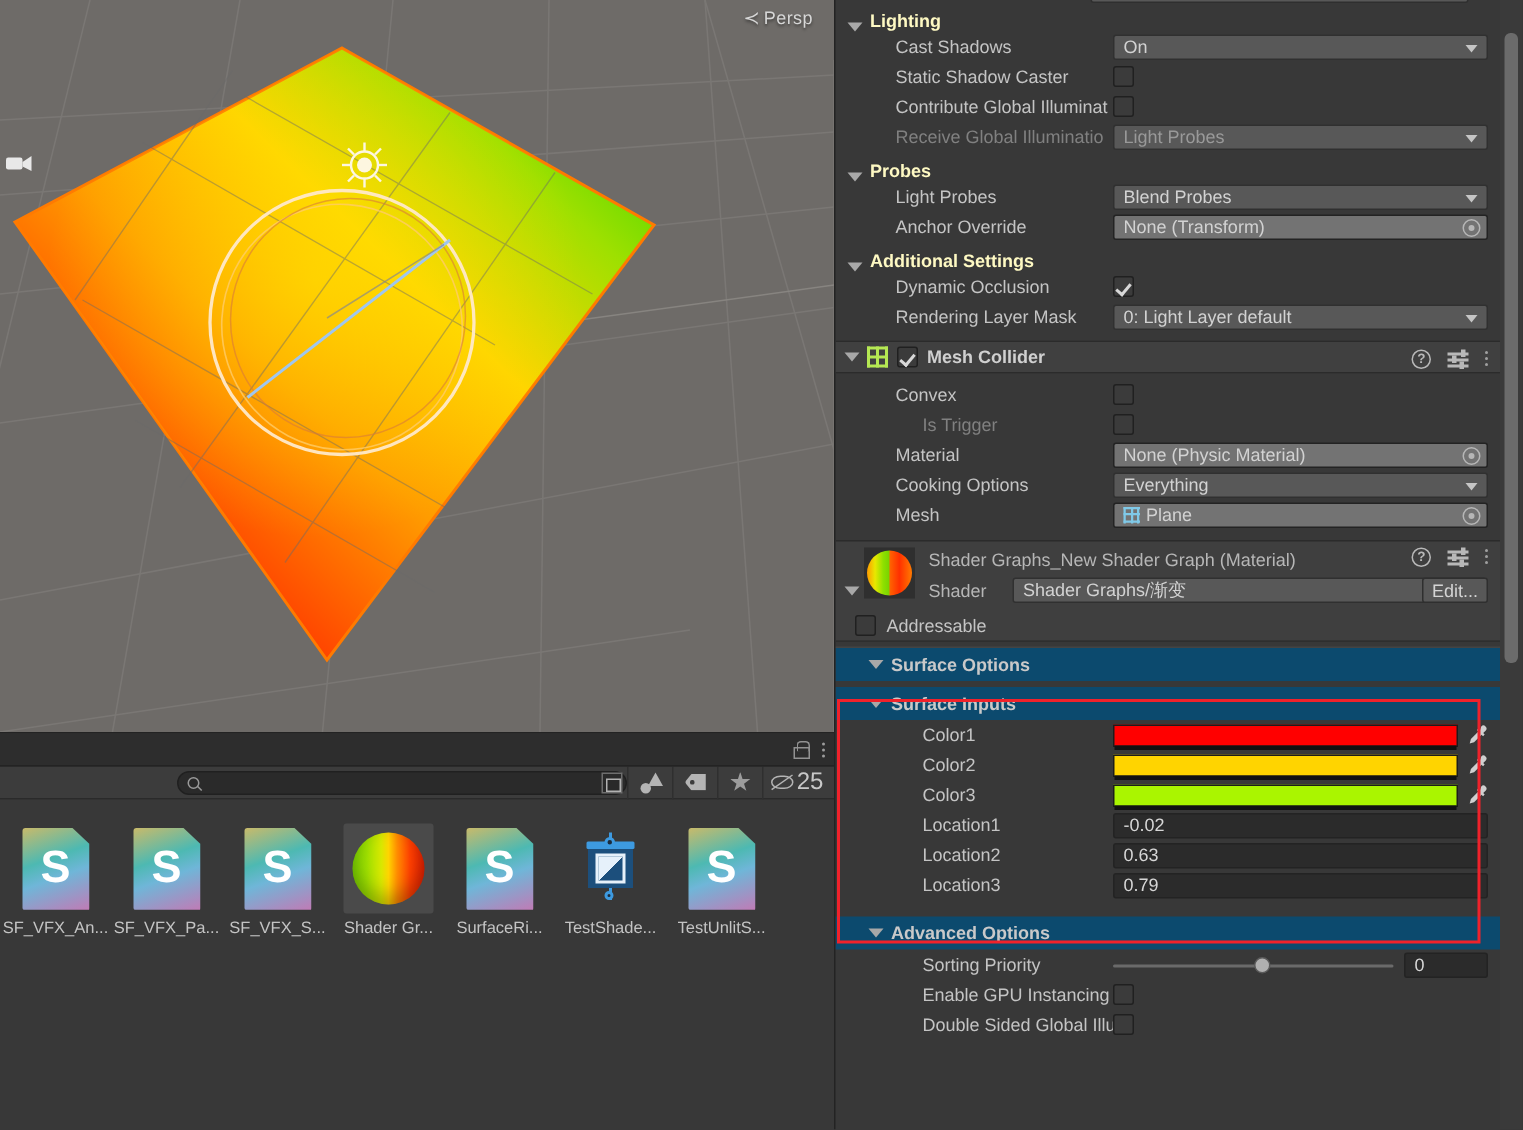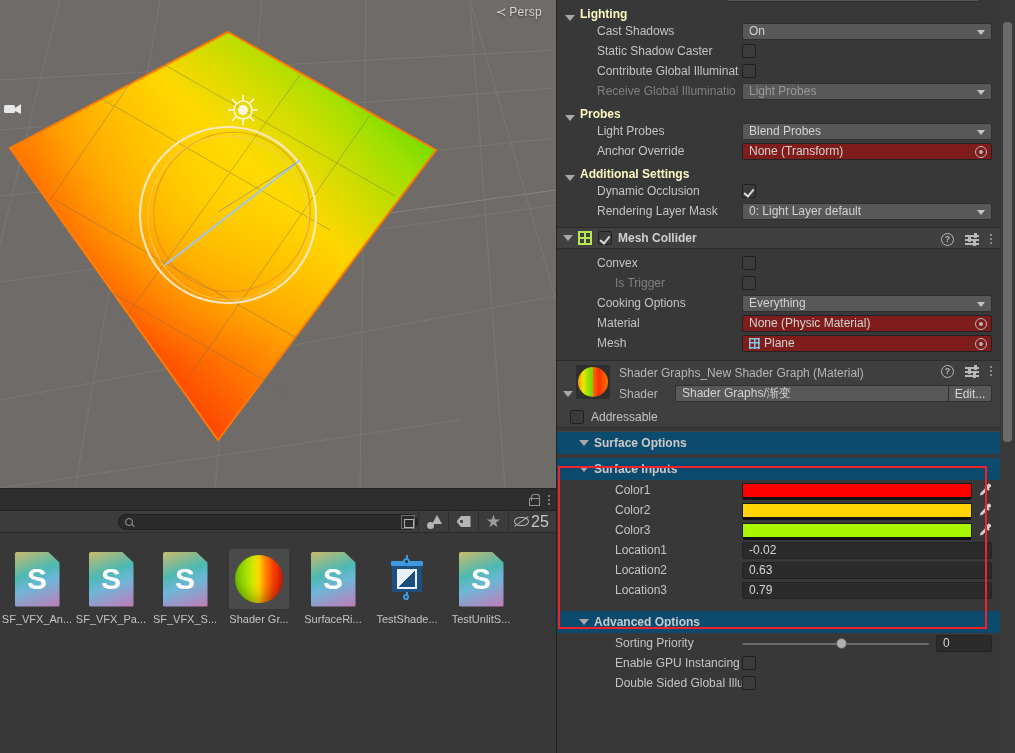--- a/index.html
+++ b/index.html
@@ -216,21 +216,21 @@
     display:flex; align-items:center; padding: 0 6px; color:#d2d2d2; font-size:12px;
     position:relative;
   }
   .dropdown.dim { color:#999; }
   .dropdown .caret {
     position:absolute; right:6px; top:6px; width:0;height:0;
     border-left:4px solid transparent; border-right:4px solid transparent;
     border-top:5px solid #c5c5c5;
   }
   .objfield {
-    height: 17px; background:#7f1d1d; border:1px solid #232323; border-radius:2px;
+    height: 17px; background:#737373; border:1px solid #232323; border-radius:2px;
     display:flex; align-items:center; padding: 0 6px; color:#d2d2d2; font-size:12px;
     position:relative;
   }
   .objfield .dot {
     position:absolute; right:4px; top:2px; width:12px; height:12px;
     border:1.4px solid #b6b6b6; border-radius:50%;
   }
   .objfield .dot::after{
     content:''; position:absolute; left:3.2px; top:3.2px; width:4px;height:4px;
     border-radius:50%; background:#b6b6b6;
@@ -664,35 +664,35 @@
       </div>
 
       <div class="row">
         <div class="label indent2 dim">Is Trigger</div>
         <div class="field">
             <div class="checkbox"></div>
           </div>
       </div>
 
       <div class="row">
+        <div class="label">Material</div>
+        <div class="field">
+            <div class="objfield">
+          <span>None (Physic Material)</span>
+              <span class="dot"></span>
+        </div>
+          </div>
+      </div>
+
+      <div class="row">
         <div class="label">Cooking Options</div>
         <div class="field">
             <div class="dropdown">
           <span>Everything</span>
               <span class="caret"></span>
-        </div>
-          </div>
-      </div>
-
-      <div class="row">
-        <div class="label">Material</div>
-        <div class="field">
-            <div class="objfield">
-          <span>None (Physic Material)</span>
-              <span class="dot"></span>
         </div>
           </div>
       </div>
 
       <div class="row">
         <div class="label">Mesh</div>
         <div class="field">
             <div class="objfield">
           <span class="mini-mesh-icon"></span>
           <span>Plane</span>

